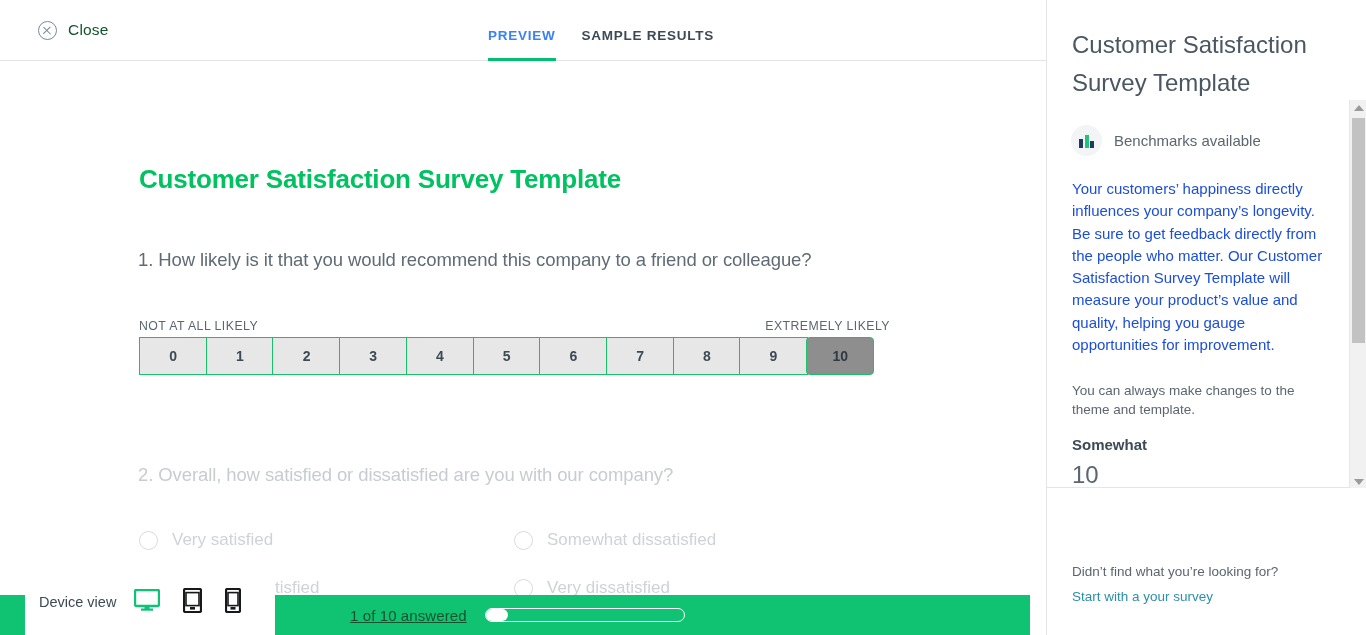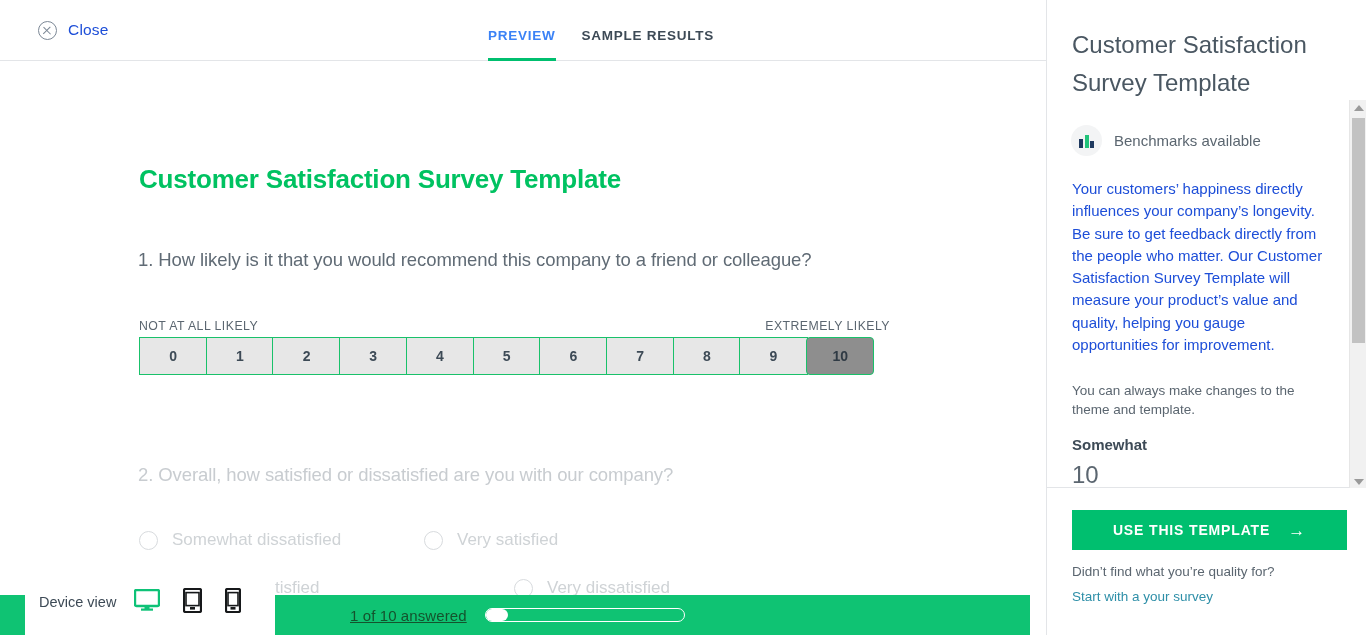--- a/index.html
+++ b/index.html
@@ -23,21 +23,21 @@
   .close-ring {
     width:19px; height:19px; border-radius:50%;
     border:1.4px solid #7c8896; position:relative; display:block;
   }
   .close-ring::before, .close-ring::after{
     content:""; position:absolute; left:3.4px; top:8px;
     width:9.5px; height:1.4px; background:#7c8896;
   }
   .close-ring::before{ transform: rotate(45deg); }
   .close-ring::after { transform: rotate(-45deg); }
-  .close-label { font-size:15.5px; color:#1d4ed8; letter-spacing:.2px; }
+  .close-label { font-size:15.5px; color:#14532d; letter-spacing:.2px; }
 
   .tabs { position:absolute; left:488px; top:0; height:61px; display:flex; gap:26px; }
   .tab {
     position:relative; height:61px; display:flex; align-items:flex-start;
     padding-top:28px; font-size:13.5px; font-weight:700; letter-spacing:.75px;
     color:#3d4a56; cursor:pointer;
   }
   .tab.active { color:#3b82f6; }
   .tab.active::after {
     content:""; position:absolute; left:0; right:0; bottom:0;
@@ -257,27 +257,27 @@
       <div class="scale-item">6</div>
       <div class="scale-item">7</div>
       <div class="scale-item">8</div>
       <div class="scale-item">9</div>
       <div class="scale-item selected">10</div>
     </div>
 
     <div class="q2-text">2. Overall, how satisfied or dissatisfied are you with our company?</div>
 
     <div class="q2-options">
+      <div class="opt">
+        <span class="radio"></span>
+        <span class="opt-label">Very satisfied</span>
+      </div>
       <div class="opt right">
         <span class="radio"></span>
         <span class="opt-label">Somewhat dissatisfied</span>
-      </div>
-      <div class="opt">
-        <span class="radio"></span>
-        <span class="opt-label">Very satisfied</span>
       </div>
       <div class="opt">
         <span class="radio"></span>
         <span class="opt-label">Somewhat satisfied</span>
       </div>
       <div class="opt right">
         <span class="radio"></span>
         <span class="opt-label">Very dissatisfied</span>
       </div>
     </div>
@@ -351,22 +351,18 @@
     <div class="sb-scroll">
       <div class="sb-arrow-up">
           <div class="tri-up"></div>
         </div>
       <div class="sb-thumb"></div>
       <div class="sb-arrow-dn">
           <div class="tri-dn"></div>
         </div>
     </div>
 
-    <button class="use-btn">
-      <span>USE THIS TEMPLATE</span>
-      <span class="arrow-r">→</span>
-    </button>
-
-    <div class="sb-nofind">Didn’t find what you’re quality for?</div>
+
+    <div class="sb-nofind">Didn’t find what you’re looking for?</div>
     <a class="sb-blank">Start with a your survey</a>
   </div>
 
 </div>
 
 </body></html>

